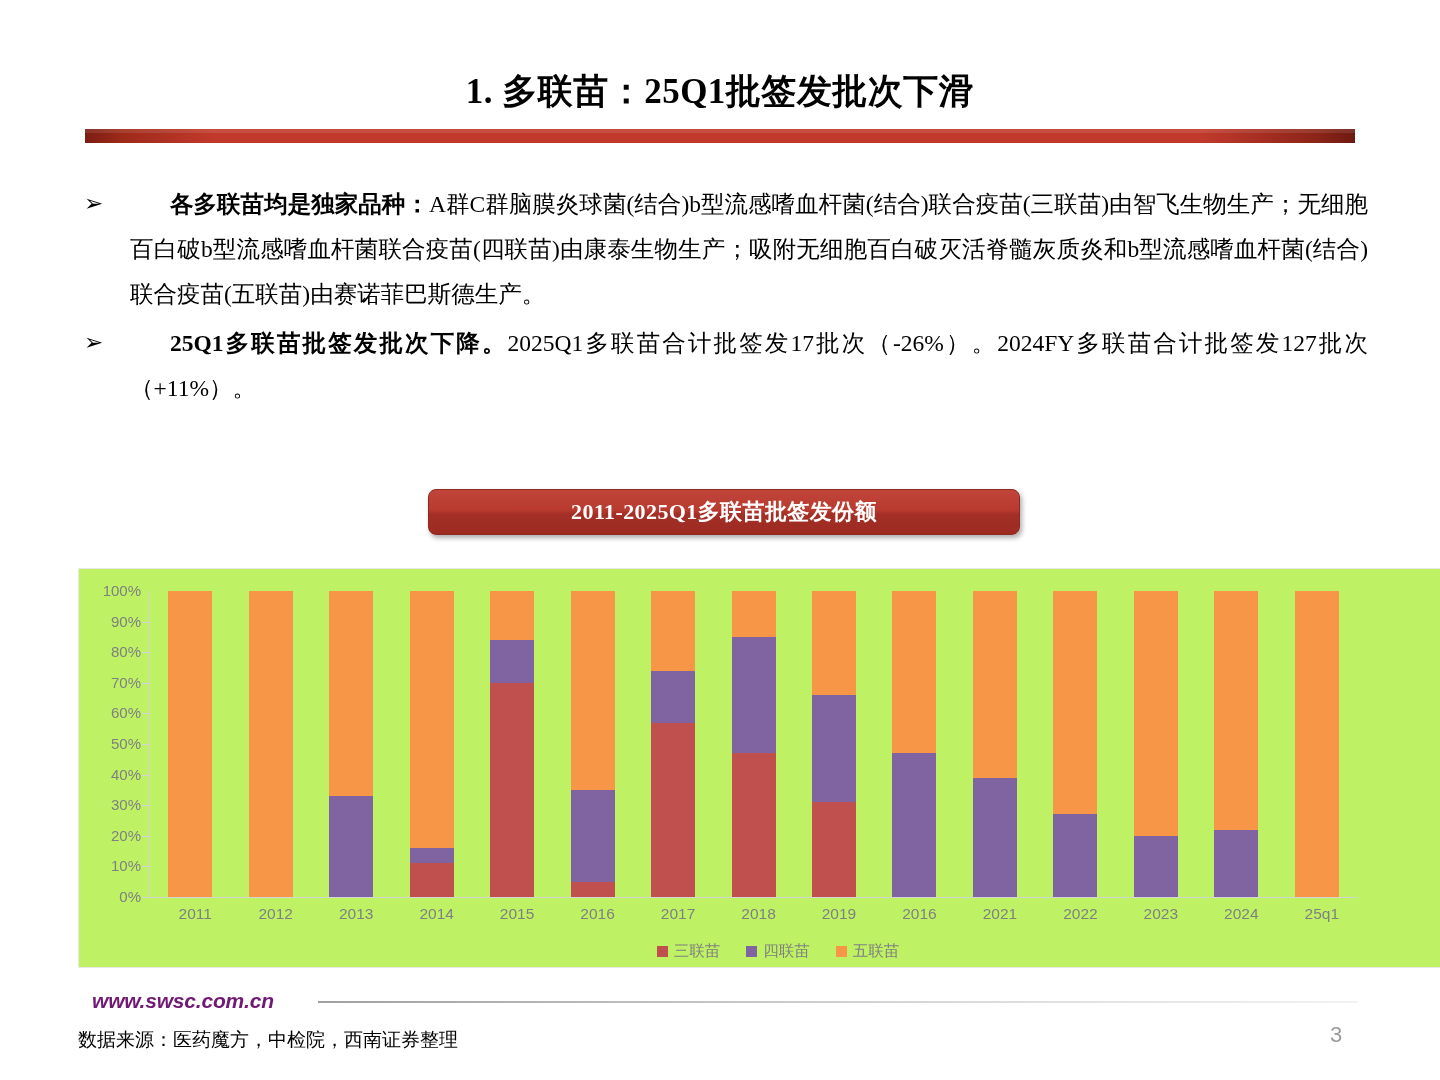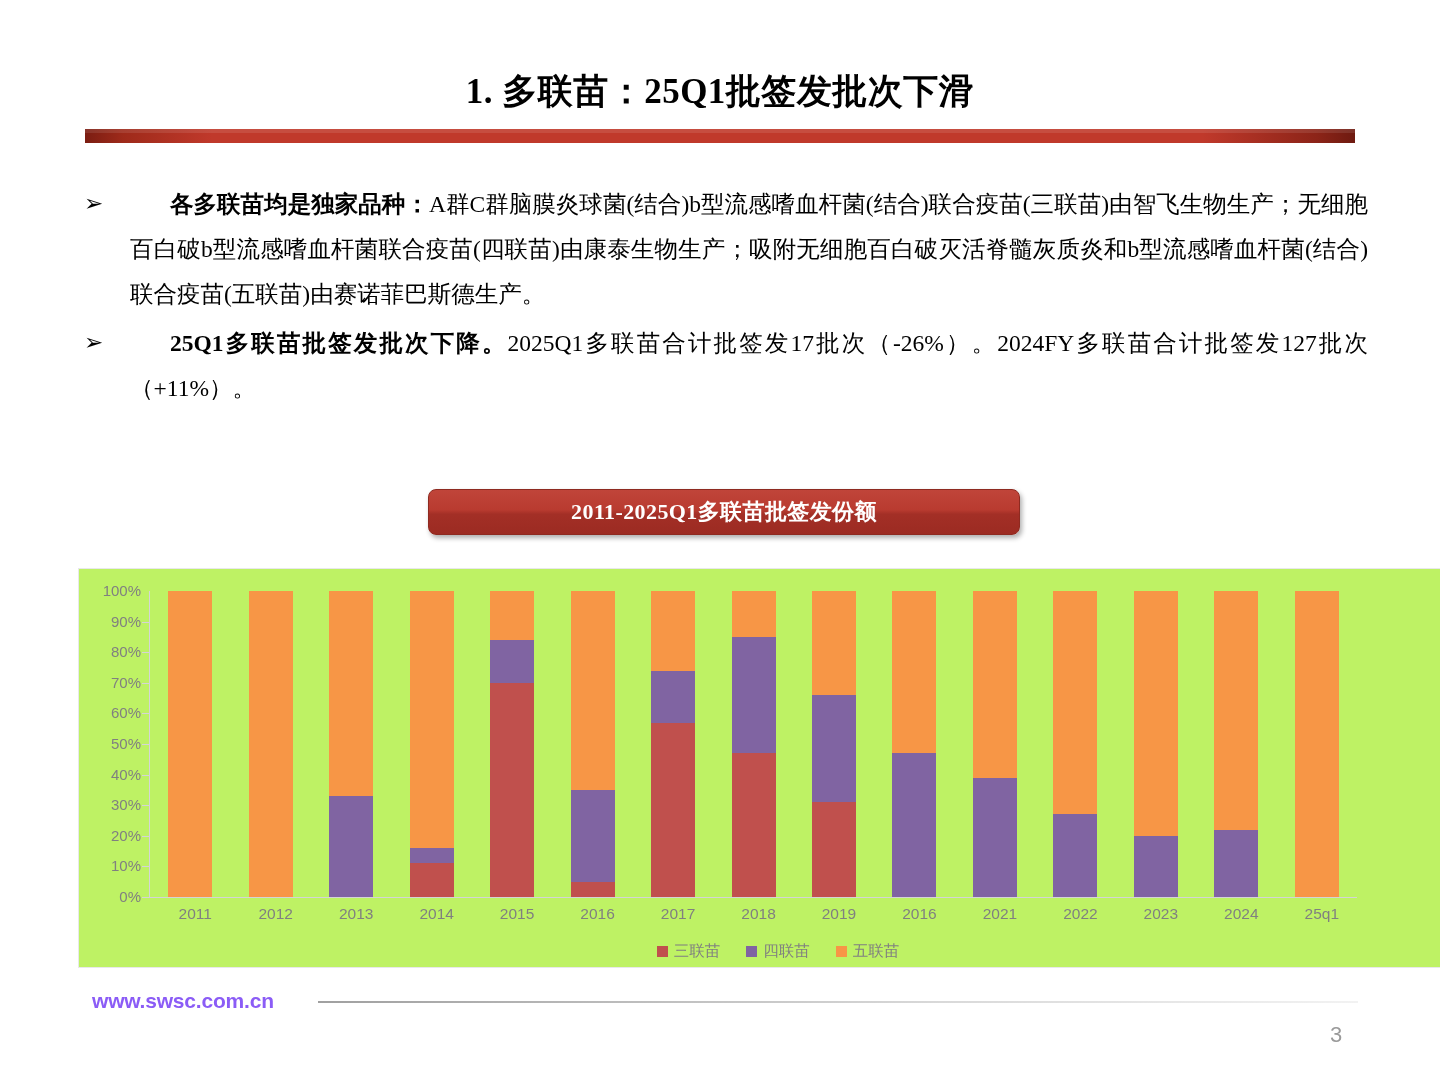--- a/index.html
+++ b/index.html
@@ -109,23 +109,24 @@
     position: absolute; left: 0; top: 372px; width: 100%;
     display: flex; justify-content: center; align-items: center; gap: 26px;
   }
   .legend-item { display: flex; align-items: center; gap: 6px; }
   .legend-swatch { width: 11px; height: 11px; display: inline-block; }
   .legend-label { font-size: 15.5px; color: #808080; font-family: "Liberation Sans", sans-serif; }
 
   
   .footer-url {
     position: absolute; left: 92px; top: 989px;
-    font-size: 21px; font-weight: bold; color: #8b5cf6;
+    font-size: 21px; font-weight: bold; color: #701a75;
     font-family: "Liberation Sans", sans-serif;
     letter-spacing: -0.2px;
+    font-style: italic;
   }
   .footer-rule {
     position: absolute; left: 318px; top: 1001px; width: 1040px; height: 2px;
     background: linear-gradient(90deg,#a0a0a0 0%, #d9d9d9 60%, #f2f2f2 100%);
   }
   .footer-source {
     position: absolute; left: 78px; top: 1027px;
     font-size: 19px; color: #000;
     font-family: "Liberation Serif", "DejaVu Serif", serif;
   }
@@ -313,15 +314,16 @@
         </div>
         <div class="legend-item">
           <span class="legend-swatch" style="background: rgb(247, 150, 70);"></span>
           <span class="legend-label">五联苗</span>
         </div>
       </div>
   </div>
 
   <div class="footer-url">www.swsc.com.cn</div>
   <div class="footer-rule"></div>
+  <div class="footer-source">数据来源：医药魔方，中检院，西南证券整理</div>
   <div class="page-no">3</div>
 
 </div>
 
 </body></html>

